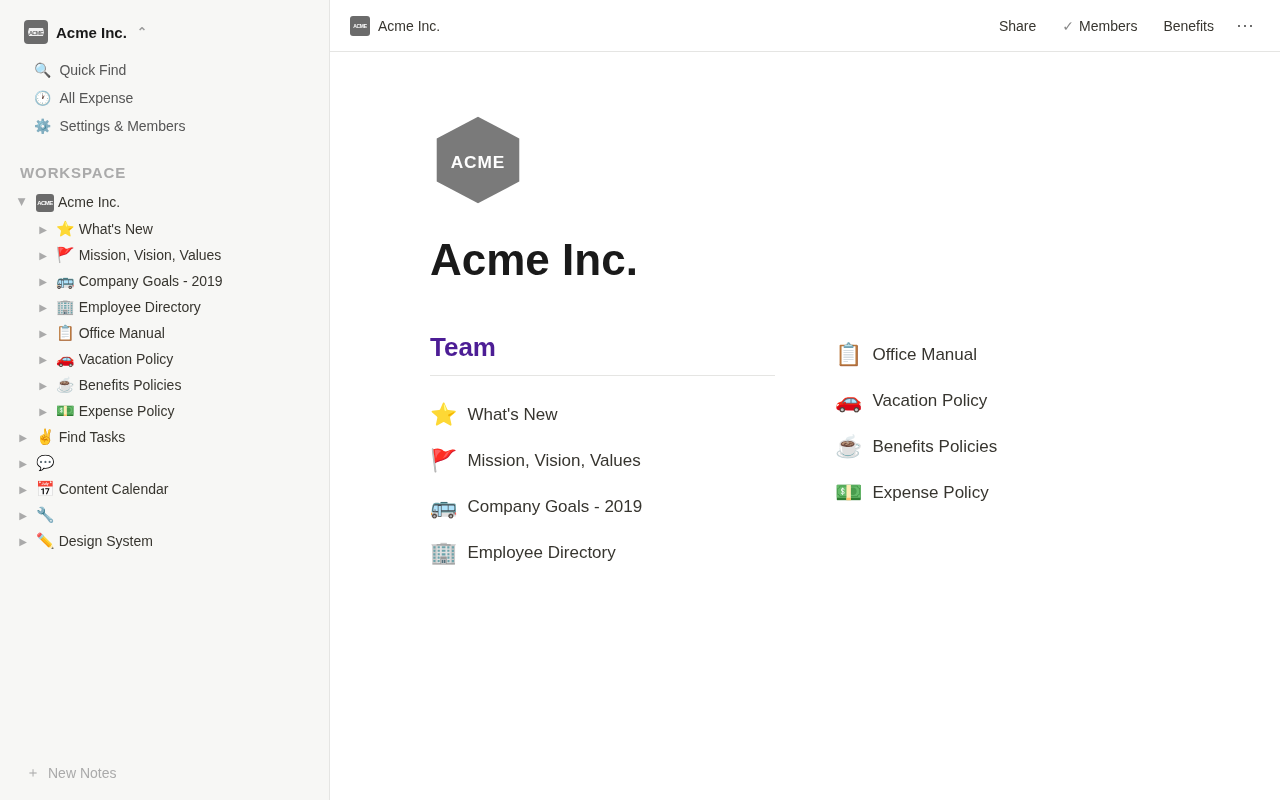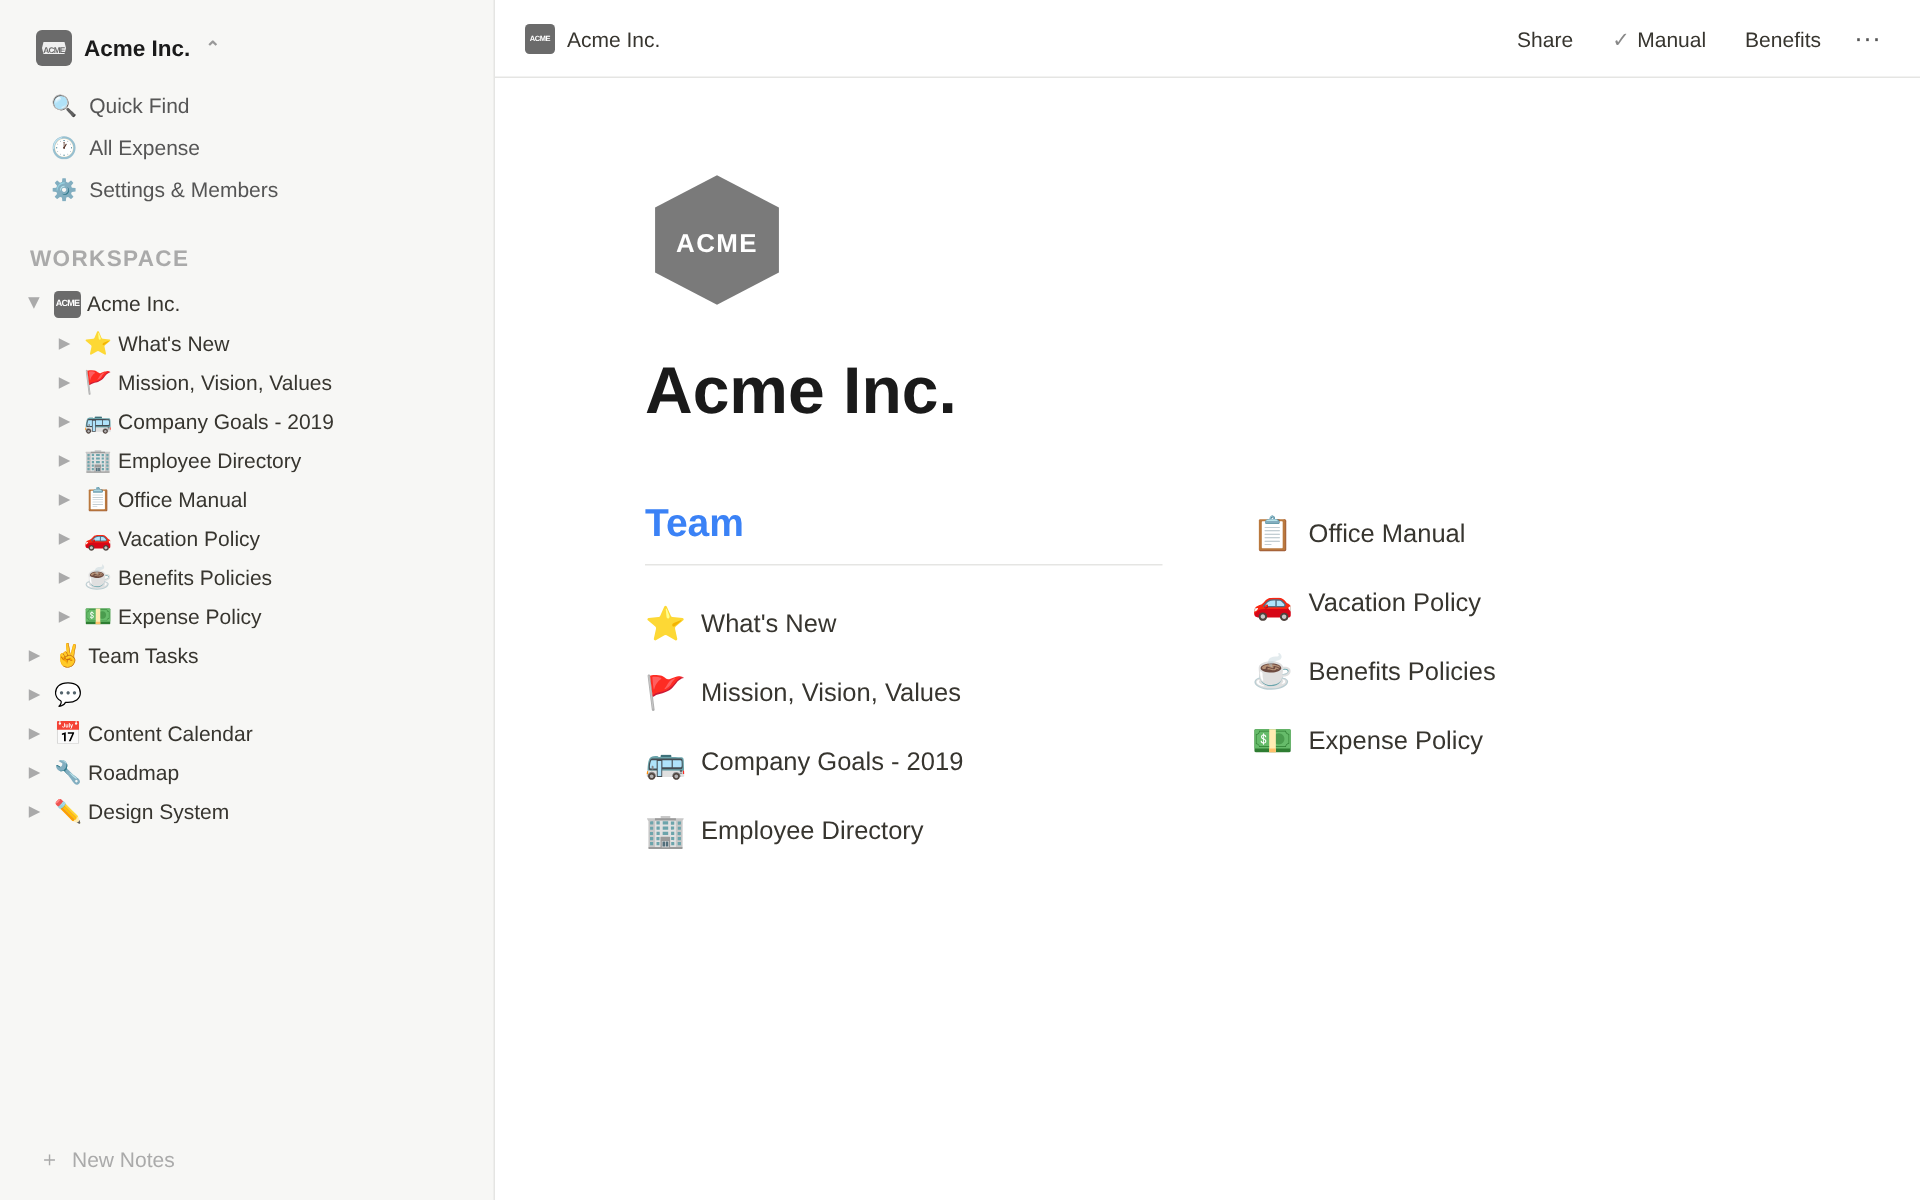--- a/index.html
+++ b/index.html
@@ -219,21 +219,21 @@
       gap: 60px;
     }
 
     .content-col {
       flex: 1;
     }
 
     .col-title {
       font-size: 26px;
       font-weight: 700;
-      color: #3b82f6;
+      color: #4c1d95;
       margin-bottom: 16px;
       padding-bottom: 12px;
       border-bottom: 1px solid #e5e5e3;
     }
 
     .content-list { list-style: none; }
     .content-list-item {
       display: flex;
       align-items: center;
       gap: 10px;
@@ -334,38 +334,37 @@
 
     <div class="tree-item depth-1">
       <span class="tree-toggle">▶</span>
       <span class="tree-emoji">💵</span>
       <span class="tree-label">Expense Policy</span>
     </div>
 
     <div class="tree-item depth-0">
       <span class="tree-toggle">▶</span>
       <span class="tree-emoji">✌️</span>
-      <span class="tree-label">Team Tasks</span>
+      <span class="tree-label">Find Tasks</span>
     </div>
 
     <div class="tree-item depth-0">
       <span class="tree-toggle">▶</span>
       <span class="tree-emoji">💬</span>
     </div>
 
     <div class="tree-item depth-0">
       <span class="tree-toggle">▶</span>
       <span class="tree-emoji">📅</span>
       <span class="tree-label">Content Calendar</span>
     </div>
 
     <div class="tree-item depth-0">
       <span class="tree-toggle">▶</span>
       <span class="tree-emoji">🔧</span>
-      <span class="tree-label">Roadmap</span>
     </div>
 
     <div class="tree-item depth-0">
       <span class="tree-toggle">▶</span>
       <span class="tree-emoji">✏️</span>
       <span class="tree-label">Design System</span>
     </div>
   </div>
 
   <div class="sidebar-footer">
@@ -384,21 +383,21 @@
         <span style="font-size:5px;font-weight:900;color:#fff;letter-spacing:-0.3px;">ACME</span>
       </div>
       <span>Acme Inc.</span>
     </div>
     <div class="topbar-right">
       <button class="topbar-btn">
         <span>Share</span>
       </button>
       <button class="topbar-btn">
         <span class="topbar-check">✓</span>
-        <span>Manual</span>
+        <span>Members</span>
       </button>
       <button class="topbar-btn">
         <span>Benefits</span>
       </button>
       <div class="more-btn">
         <span>···</span>
       </div>
     </div>
   </div>
 

